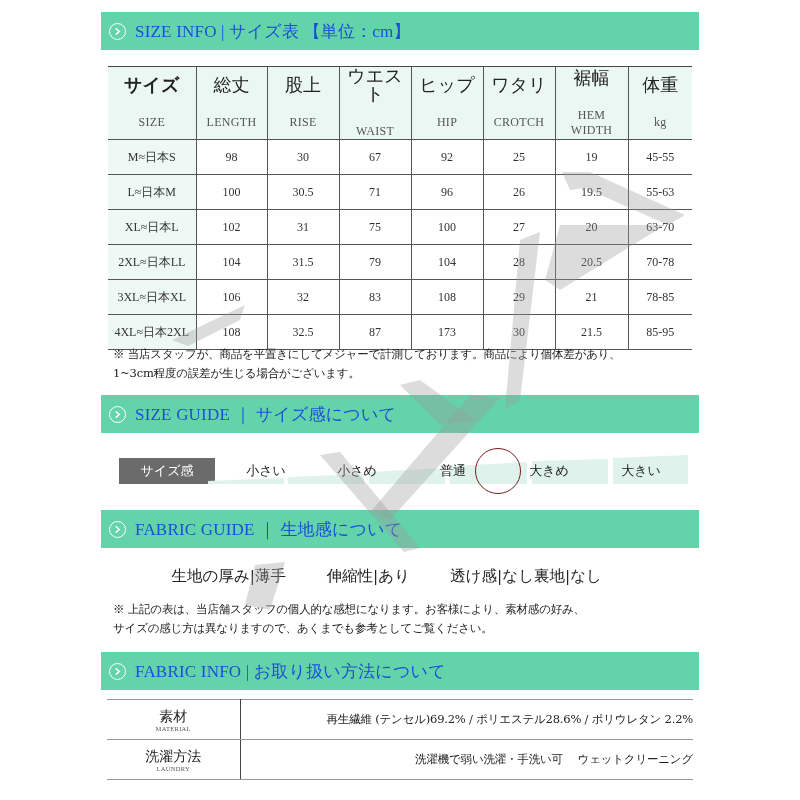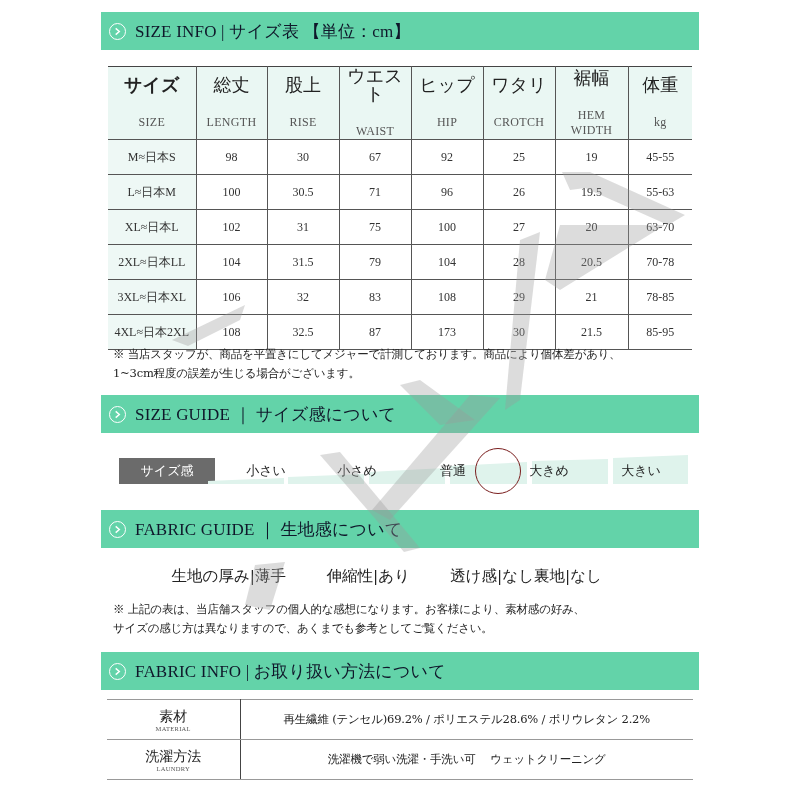--- a/index.html
+++ b/index.html
@@ -1,21 +1,21 @@
 <!DOCTYPE html>
 <html><head>
 <meta charset="utf-8">
 <style>
   * { box-sizing: border-box; margin: 0; padding: 0; }
   html, body { width: 800px; height: 800px; background: #ffffff; overflow: hidden; }
   body { position: relative; font-family: "DejaVu Serif", "Liberation Serif", serif; color: #222; }
 
   .banner {
     position: absolute; left: 101px; width: 598px; height: 38px;
-    background: #63d3a9; color: #0f172a;
+    background: #63d3a9; color: #1d4ed8;
     display: flex; align-items: center; padding-left: 8px;
     font-family: "Liberation Serif", "DejaVu Serif", serif;
     font-size: 17px; letter-spacing: 0.2px;
   }
   .banner .circ {
     width: 17px; height: 17px; border: 1.6px solid #fff; border-radius: 50%;
     display: inline-flex; align-items: center; justify-content: center;
     margin-right: 9px; flex: none;
   }
   .banner .circ svg { width: 9px; height: 9px; }
@@ -72,21 +72,21 @@
   
   table.info {
     position: absolute; left: 107px; top: 699px; width: 586px;
     border-collapse: collapse; table-layout: fixed;
   }
   table.info td { border-bottom: 1.5px solid #999; height: 40px; vertical-align: middle; }
   table.info tr:first-child td { border-top: 1.5px solid #999; }
   table.info td.k { width: 133px; border-right: 1px solid #444; text-align: center; }
   table.info td.k .jp { display: block; font-size: 14px; line-height: 16px; color: #222; }
   table.info td.k .en { display: block; font-size: 6.5px; color: #555; letter-spacing: 0.3px; margin-top: 1px; font-family: "Liberation Serif", serif; }
-  table.info td.v { text-align: center; font-size: 11.5px; color: #222; letter-spacing: -0.2px; margin-left: 40px; }
+  table.info td.v { text-align: right; font-size: 11.5px; color: #222; letter-spacing: -0.2px; margin-left: 40px; }
 
   .watermark { position: absolute; left: 0; top: 0; width: 800px; height: 800px; pointer-events: none; }
 </style>
 </head>
 <body>
 
 <div class="banner" style="top:12px;">
   <span class="circ">
     <svg viewBox="0 0 10 10">
         <path d="M3 1.5 L7 5 L3 8.5" fill="none" stroke="#fff" stroke-width="1.6"></path>

